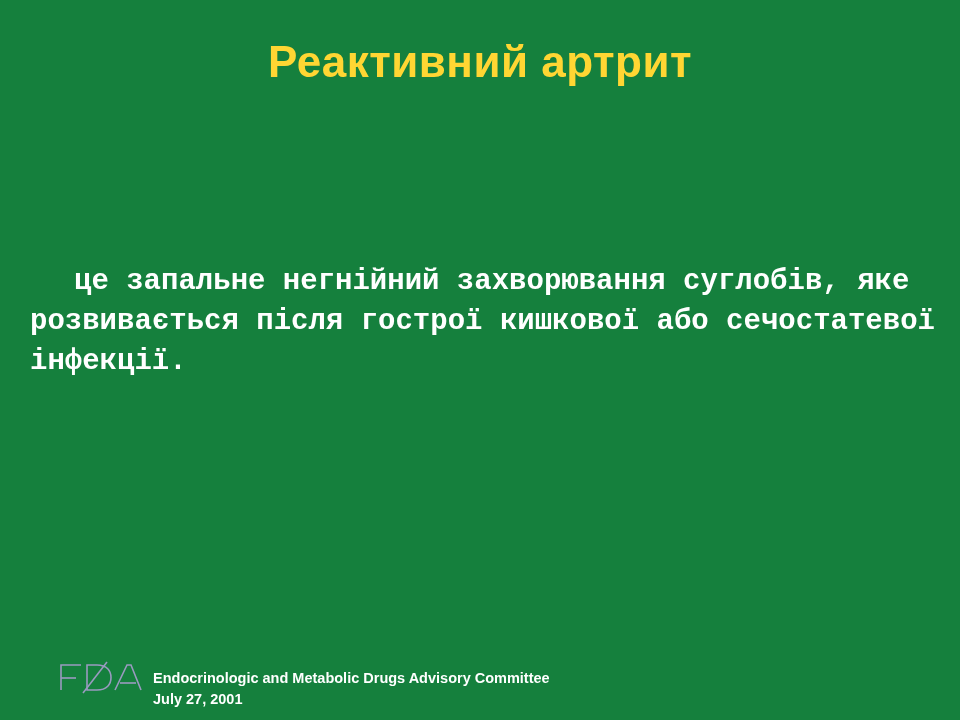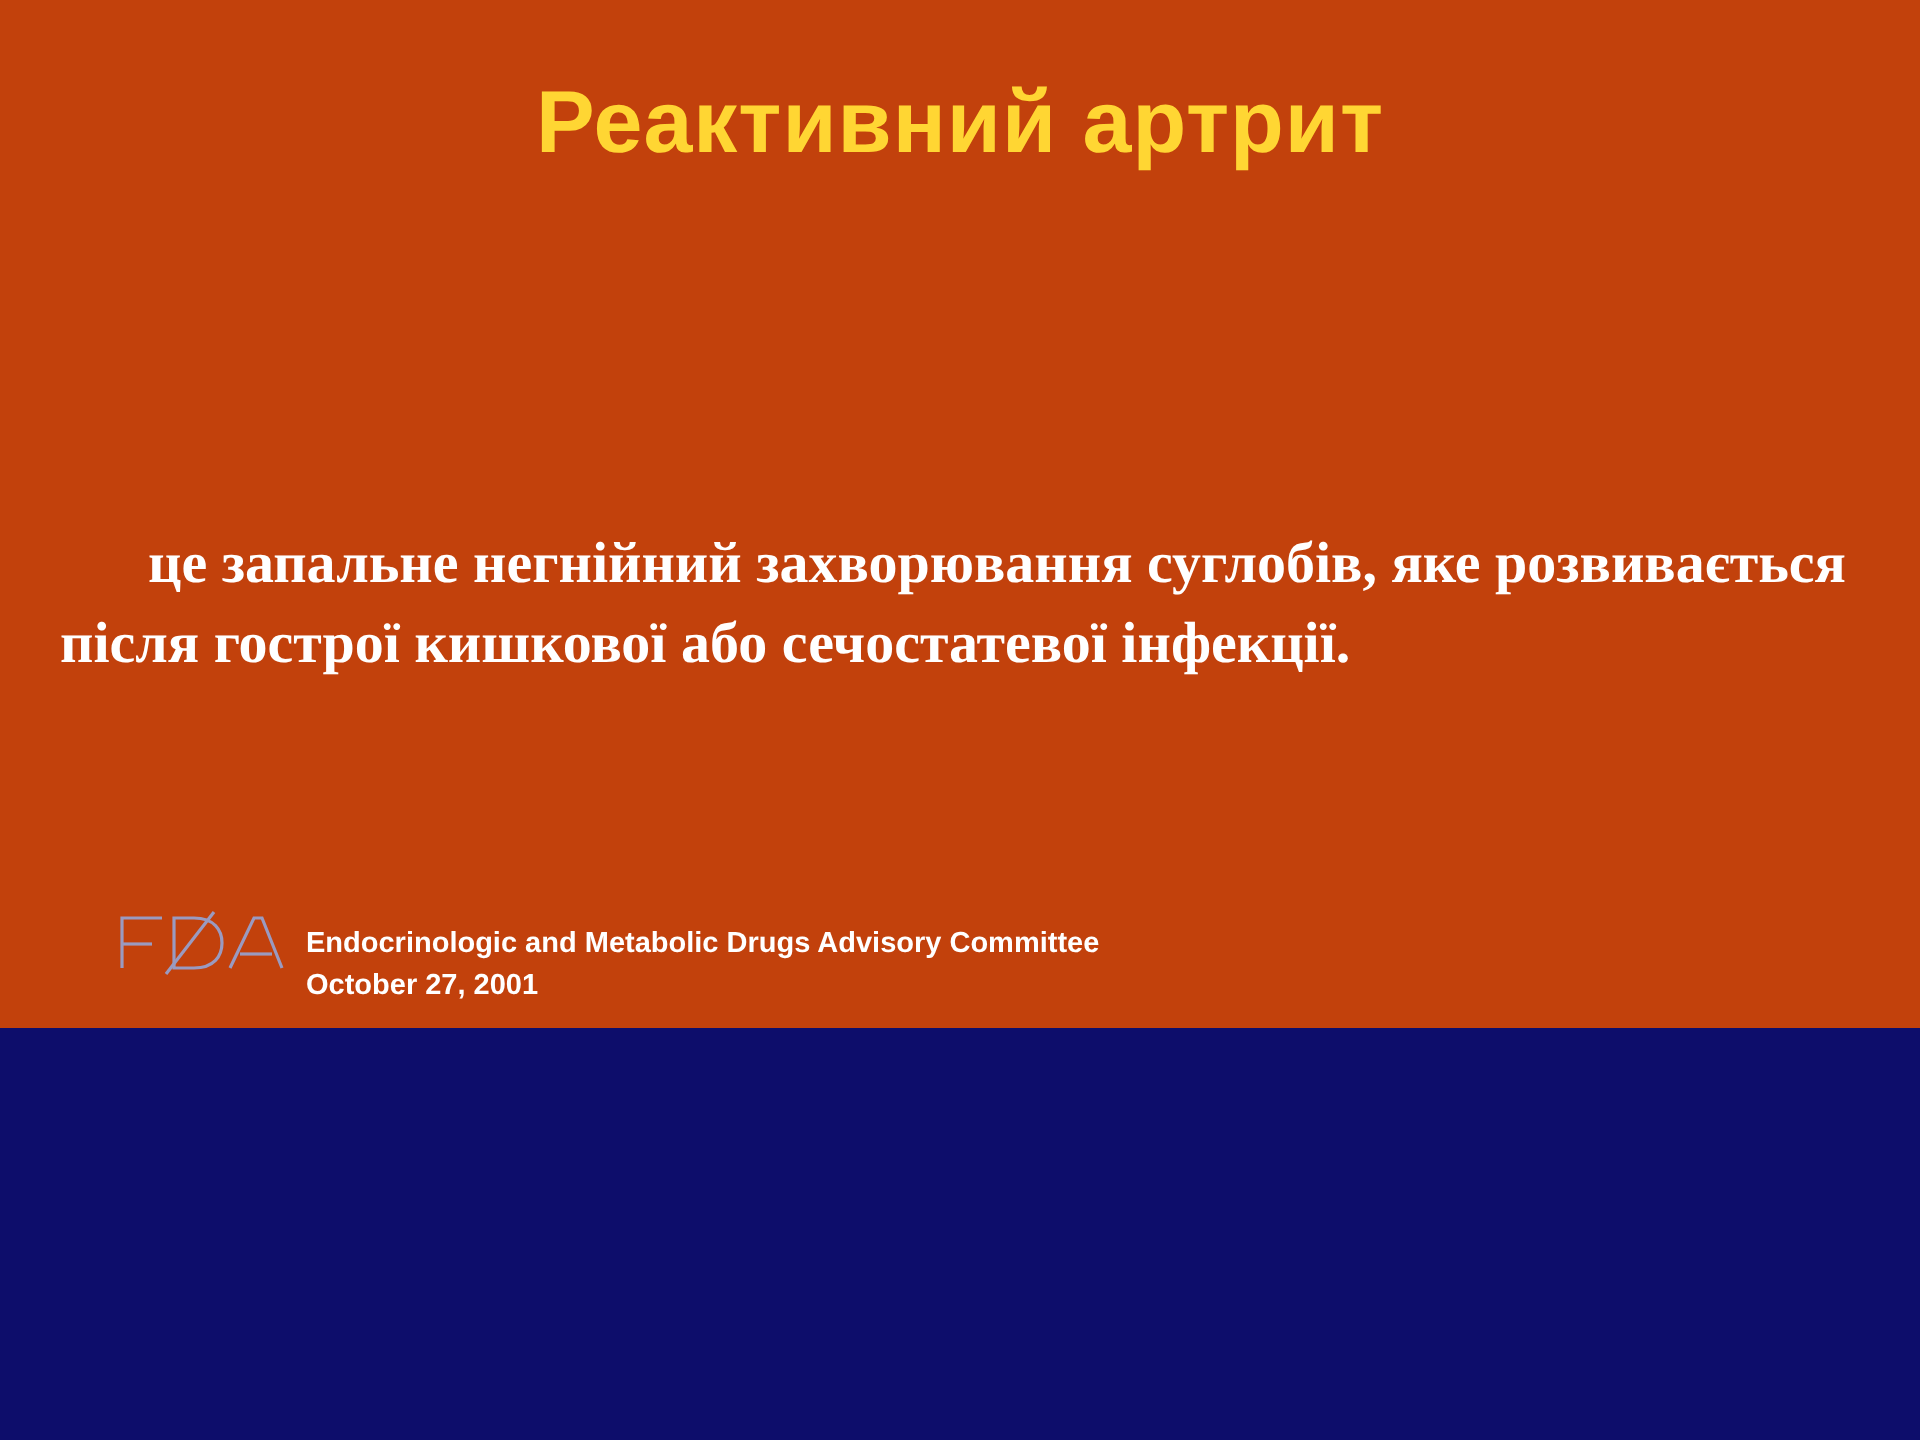--- a/index.html
+++ b/index.html
@@ -9,22 +9,22 @@
   body {
     width: 960px;
     height: 720px;
     background: #0d0d6b;
     font-family: "Liberation Sans", sans-serif;
     overflow: hidden;
   }
   .slide {
     position: relative;
     width: 960px;
-    height: 514px;
-    background: #c2410c;
+    height: 720px;
+    background: #15803d;
     box-sizing: border-box;
   }
   .slide-title {
     position: absolute;
     top: 38px;
     left: 0;
     width: 960px;
     text-align: center;
     color: #ffd633;
     font-family: "Liberation Sans", sans-serif;
@@ -32,21 +32,21 @@
     font-size: 44px;
     letter-spacing: 0.5px;
     line-height: 1.1;
   }
   .slide-body {
     position: absolute;
     top: 262px;
     left: 30px;
     width: 905px;
     color: #ffffff;
-    font-family: Liberation Serif, serif;
+    font-family: Liberation Mono, monospace;
     font-weight: bold;
     font-size: 29px;
     line-height: 1.38;
     text-align: left;
     text-indent: 44px;
   }
   .footer {
     position: absolute;
     left: 57px;
     bottom: 22px;
@@ -96,18 +96,18 @@
           <path d="M30 30 L30 5 L40 5 C50 5 54 11 54 17.5 C54 24 50 30 40 30 Z"></path>
           <path d="M58 30 L70 5 L74 5 L84 30"></path>
           <path d="M63 23 L79 23"></path>
           <path d="M26 33 L50 2"></path>
         </g>
       </svg>
     </div>
 
     <div class="footer-text">
       <div>Endocrinologic and Metabolic Drugs Advisory Committee</div>
-      <div class="footer-line2">October 27, 2001</div>
+      <div class="footer-line2">July 27, 2001</div>
     </div>
 
   </div>
 
 </div>
 
 </body></html>

